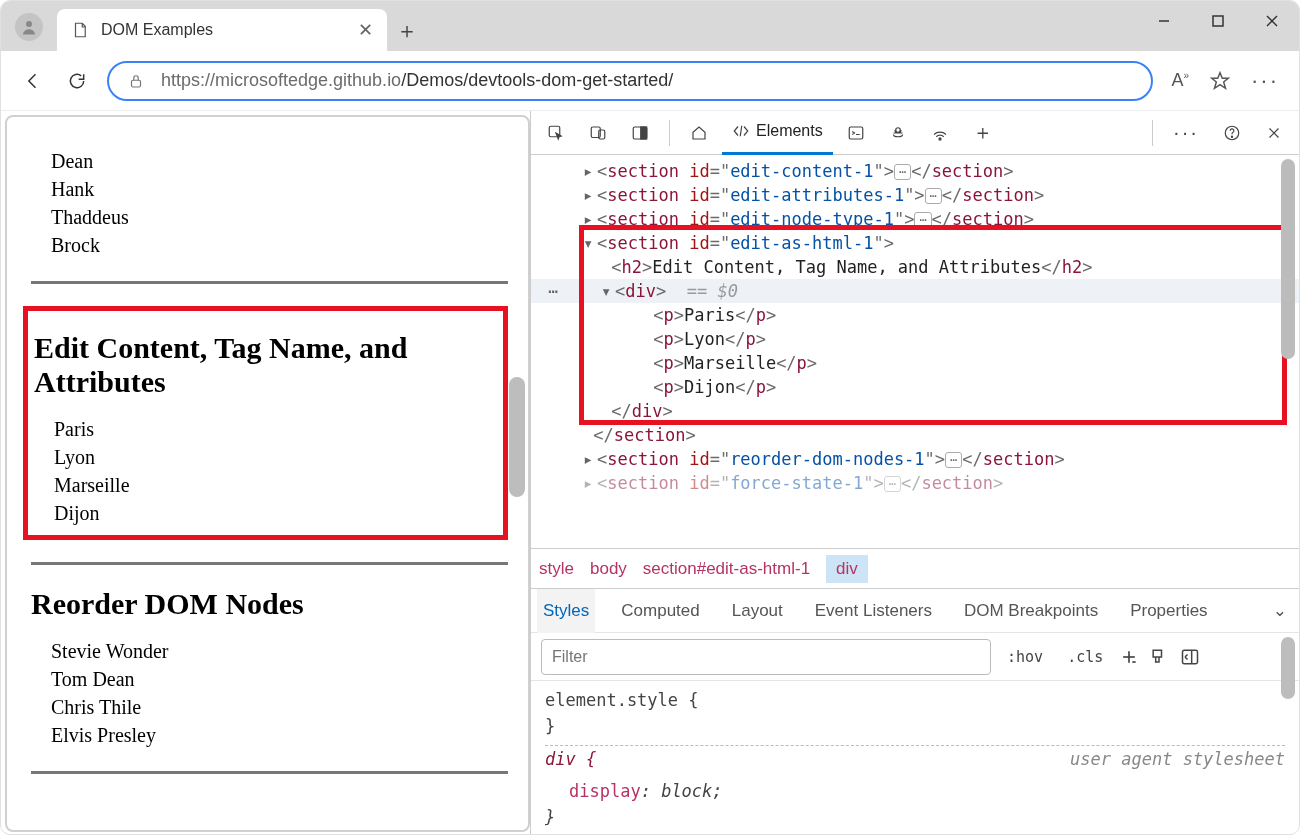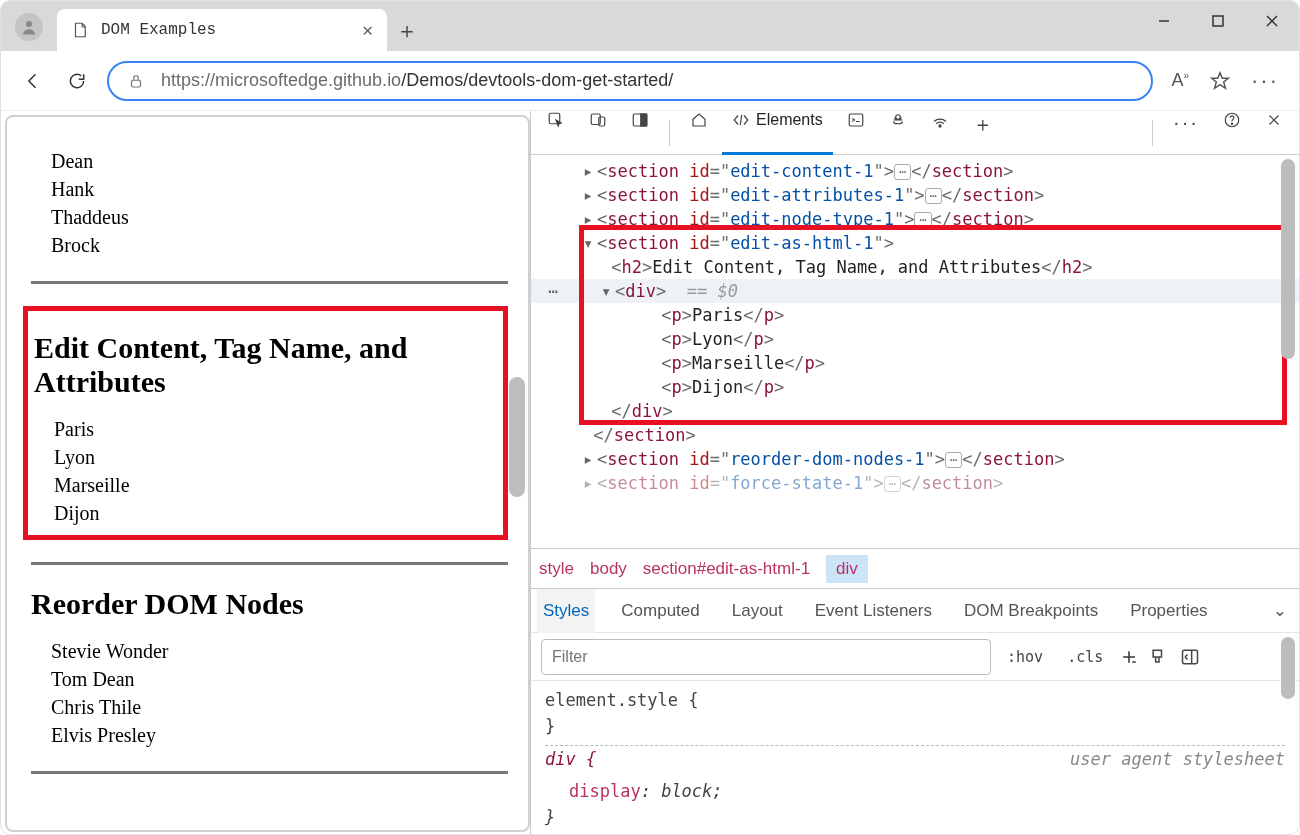--- a/index.html
+++ b/index.html
@@ -2,21 +2,21 @@
 <html><head>
 <meta charset="utf-8">
 <style>
 * { box-sizing: border-box; margin: 0; padding: 0; }
 body { font-family: "Segoe UI", Arial, sans-serif; background: #fff; width: 1300px; height: 835px; overflow: hidden; border-radius: 10px; border: 1px solid #e0e0e0; }
 
 
 .titlebar { height: 50px; background: #d9d9d9; display: flex; align-items: flex-end; position: relative; }
 .avatar-circle { width: 28px; height: 28px; background: #c4c4c4; border-radius: 50%; margin: 0 14px 10px 14px; display:flex; align-items:center; justify-content:center; }
 .avatar-circle svg { width: 18px; height: 18px; fill: #888; }
-.tab { background: #fff; height: 42px; border-radius: 8px 8px 0 0; display: flex; align-items: center; padding: 16px 14px; min-width: 330px; margin-bottom: 0; font-size: 16px; color: #333; font-family: Liberation Mono, monospace; }
+.tab { background: #fff; height: 42px; border-radius: 8px 8px 0 0; display: flex; align-items: center; padding: 16px 14px; min-width: 330px; margin-bottom: 0; font-size: 16px; color: #333; }
 .tab .doc-icon { width: 18px; height: 18px; margin-right: 12px; }
 .tab .close { margin-left: auto; font-size: 18px; color: #666; }
 .new-tab { width: 40px; height: 40px; display: flex; align-items: center; justify-content: center; color: #444; font-size: 22px; }
 .win-controls { position: absolute; right: 0; top: 0; display: flex; height: 40px; }
 .win-controls div { width: 54px; display: flex; align-items: center; justify-content: center; color: #333; font-size: 15px; }
 
 
 .addrbar { height: 60px; display: flex; align-items: center; padding: 0 10px; background: #fff; border-bottom: 1px solid #eee; }
 .nav-btn { width: 44px; height: 44px; display: flex; align-items: center; justify-content: center; color: #333; }
 .nav-btn svg { width: 20px; height: 20px; stroke: #333; fill: none; stroke-width: 1.8; }
@@ -34,31 +34,31 @@
 .page-pane ul { list-style: none; padding-left: 20px; }
 .page-pane li, .page-pane p { font-family: "Times New Roman", serif; font-size: 20px; line-height: 1.4; }
 .page-pane h2 { font-family: "Times New Roman", serif; font-size: 30px; font-weight: bold; margin: 14px 0 16px 0; }
 .page-pane hr { border: none; border-top: 3px solid #777; margin: 22px 0; }
 .red-highlight { border: 5px solid #e81123; padding: 6px 6px 8px 6px; margin-left: -8px; }
 
 
 .devtools { flex: 1; display: flex; flex-direction: column; border-left: 1px solid #ccc; font-family: "Segoe UI", Arial, sans-serif; }
 .dt-tabs { height: 44px; display: flex; align-items: center; border-bottom: 1px solid #ccc; padding: 0 6px; gap: 4px; }
 .dt-tabs .sep { width: 1px; height: 26px; background: #ccc; margin: 0 6px; }
-.dt-tab-btn { height: 44px; padding: 0 10px; display: flex; align-items: flex-start; gap: 6px; color: #444; font-size: 16px; }
+.dt-tab-btn { height: 44px; padding: 0 10px; display: flex; align-items: center; gap: 6px; color: #444; font-size: 16px; }
 .dt-tab-btn.active { border-bottom: 3px solid #0078d4; color: #222; }
 .dt-tab-btn svg { width: 18px; height: 18px; stroke: #444; fill: none; stroke-width: 1.6; }
 .dt-tabs .spacer { flex: 1; }
 
 
 .elements-tree { flex: 1; overflow: hidden; font-family: Consolas, monospace; font-size: 17px; line-height: 24px; padding: 4px 0 0 0; position: relative; }
 .elements-scroll { position:absolute; right:4px; top:4px; width:14px; height:200px; background:#bcbcbc; border-radius:7px; }
 .tree-line { white-space: pre; padding-left: 52px; }
 .tree-line.ind1 { padding-left: 70px; }
-.tree-line.ind2 { padding-left: 120px; }
+.tree-line.ind2 { padding-left: 64px; margin-left: 48px; }
 .tok-punc { color: #6b6b6b; }
 .tok-tag { color: #8a1538; }
 .tok-attr { color: #a31515; }
 .tok-val { color: #0451a5; }
 .tok-text { color: #222; }
 .tok-hint { color: #9a9a9a; font-style: italic; }
 .ellipsis-badge { display:inline-block; border:1px solid #aaa; border-radius:3px; padding:0 4px; font-size:12px; color:#666; line-height:14px; vertical-align:middle; }
 .tri { color:#666; display:inline-block; width:14px; }
 .red-box-tree { position: absolute; border: 5px solid #e81123; left: 48px; top: 70px; width: 708px; height: 200px; pointer-events:none; }
 .selected-line { background: #eef2f6; position: relative; }

